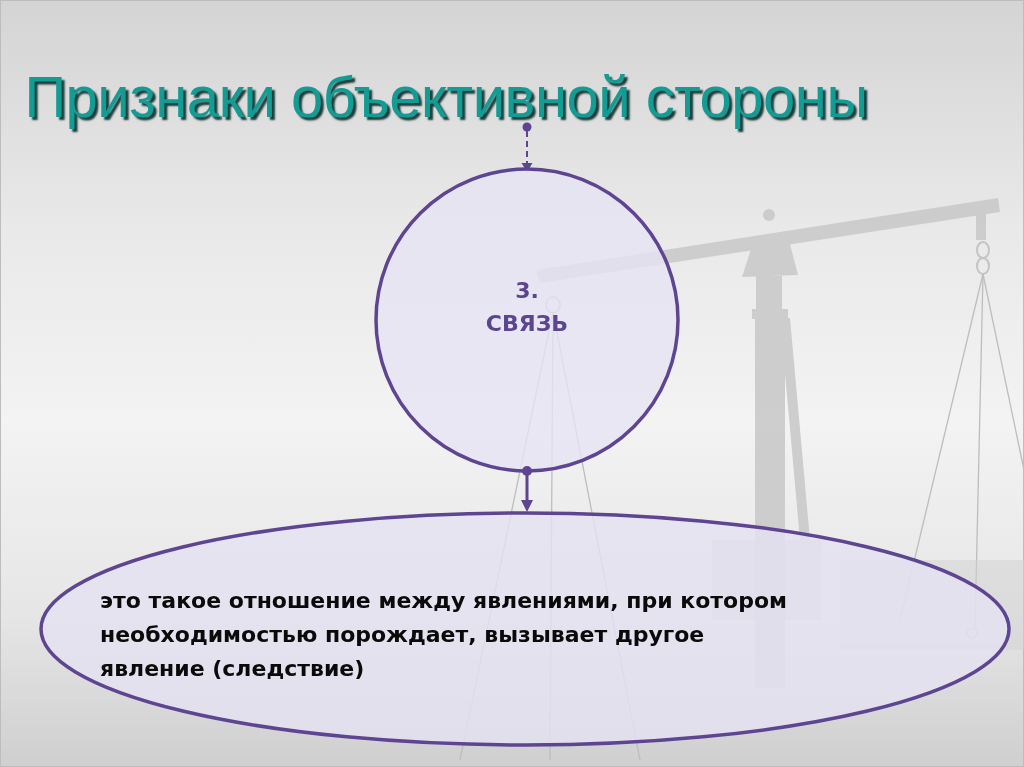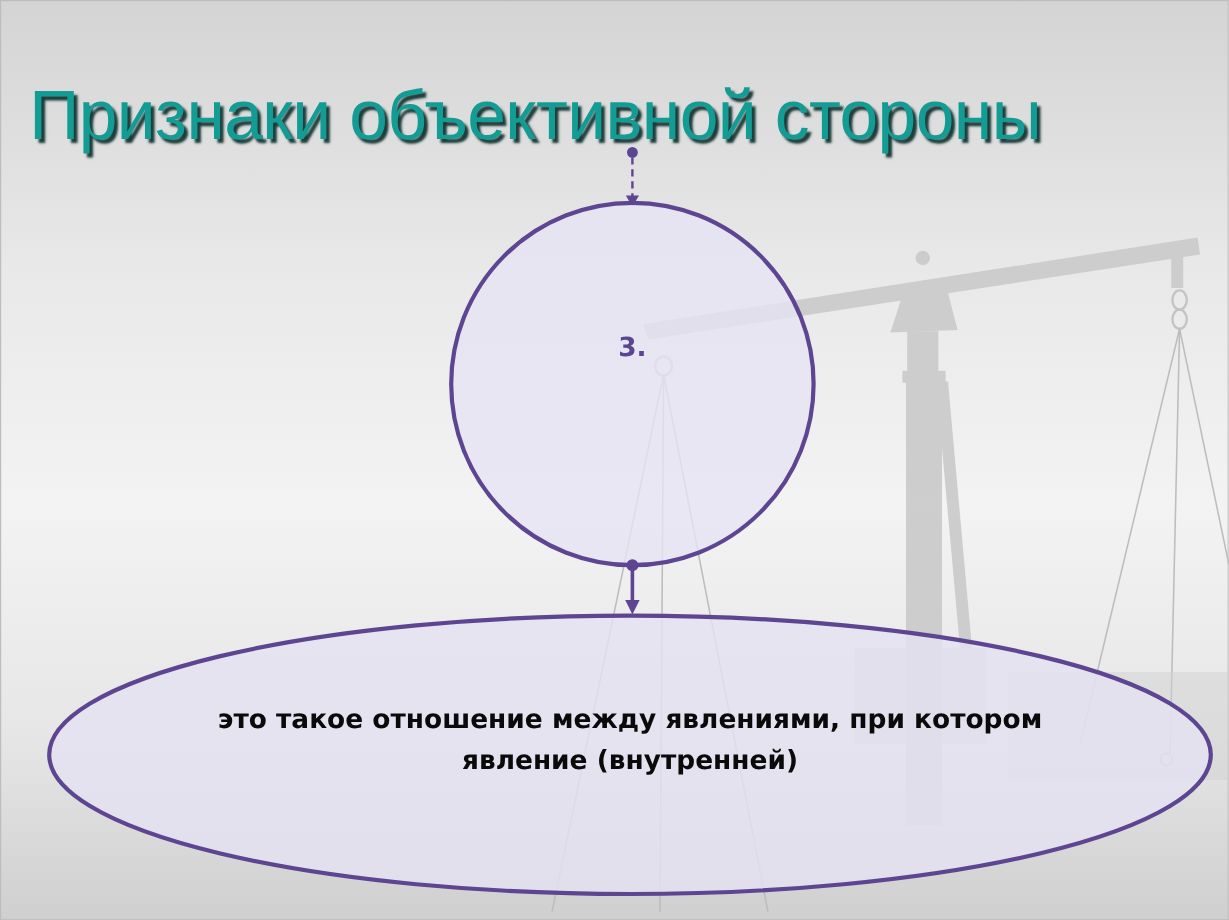--- a/index.html
+++ b/index.html
@@ -14,21 +14,21 @@
     font-family: "Liberation Sans", sans-serif; font-size:58px; line-height:70px;
     color:#139c94; text-shadow: 3px 3px 2px #1b3b39; letter-spacing:-0.5px;
   }
   svg.layer { position:absolute; left:0; top:0; }
   .circle-text {
     position:absolute; left:412px; top:274px; width:230px; text-align:center;
     font-family: "DejaVu Sans", sans-serif; font-weight:bold; font-size:22px; line-height:33px;
     color:#5b4590;
   }
   .ellipse-text {
-    position:absolute; left:100px; top:584px; width:850px; text-align:center;
+    position:absolute; left:100px; top:584px; width:850px; text-align:left;
     font-family: "DejaVu Sans", sans-serif; font-weight:bold; font-size:22px; line-height:34px;
     color:#0a0a0a;
   }
   .ellipse-text span { display:block; }
 </style>
 </head>
 <body>
 
 <div class="frame"></div>
 
@@ -89,18 +89,20 @@
 
   <ellipse cx="525" cy="629" rx="484" ry="116" fill="#e4e2f2" fill-opacity="0.82" stroke="#5e4592" stroke-width="3.5"></ellipse>
 
   <circle cx="527" cy="471" r="5" fill="#5e4592"></circle>
   <line x1="527" y1="471" x2="527" y2="504" stroke="#5e4592" stroke-width="3"></line>
   <path d="M521,500 L533,500 L527,512 Z" fill="#5e4592"></path>
 </svg>
 
 <div class="circle-text">
   <div>3.</div>
+  <div>СВЯЗЬ</div>
 </div>
 
 <div class="ellipse-text">
   <span>это такое отношение между явлениями, при котором</span>
-  <span>явление (внутренней)</span>
+  <span>необходимостью порождает, вызывает другое</span>
+  <span>явление (следствие)</span>
 </div>
 
 </body></html>

